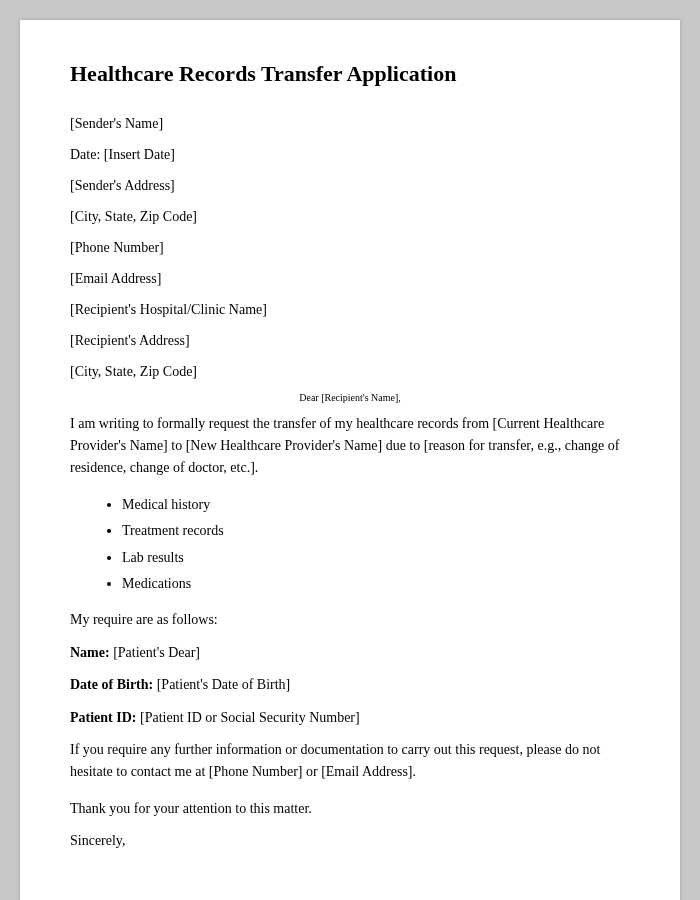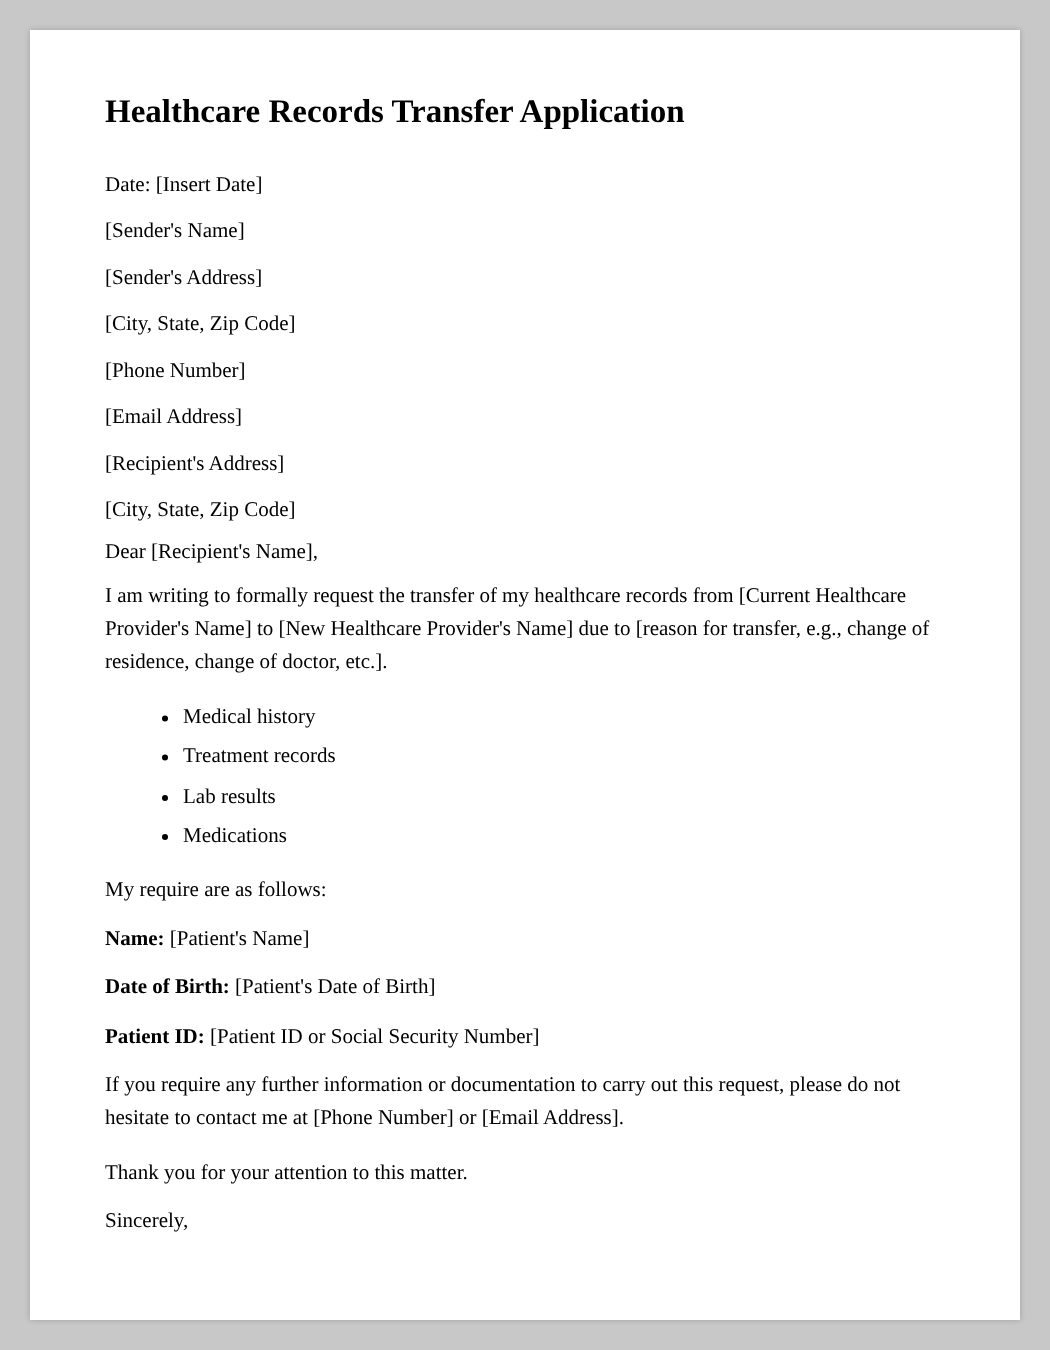--- a/index.html
+++ b/index.html
@@ -38,23 +38,24 @@
       margin-bottom: 0;
     }
 
     .address-line {
       font-size: 14px;
       margin-bottom: 10px;
       line-height: 1.5;
     }
 
     .salutation {
-      font-size: 14px;
+      font-size: 10px;
       margin-bottom: 10px;
       margin-top: 4px;
+      text-align: center;
     }
 
     .body-paragraph {
       font-size: 14px;
       margin-bottom: 14px;
       line-height: 1.6;
     }
 
     .list-intro {
       font-size: 14px;
@@ -96,45 +97,46 @@
     }
   </style>
 </head>
 <body>
 
 <div class="page-container">
 
   <h1 class="page-title">Healthcare Records Transfer Application</h1>
 
   <div class="address-block">
+    <p class="address-line">[Sender's Name]</p>
     <p class="address-line">Date: [Insert Date]</p>
-    <p class="address-line">[Sender's Name]</p>
     <p class="address-line">[Sender's Address]</p>
     <p class="address-line">[City, State, Zip Code]</p>
     <p class="address-line">[Phone Number]</p>
     <p class="address-line">[Email Address]</p>
+    <p class="address-line">[Recipient's Hospital/Clinic Name]</p>
     <p class="address-line">[Recipient's Address]</p>
     <p class="address-line">[City, State, Zip Code]</p>
   </div>
 
   <p class="salutation">Dear [Recipient's Name],</p>
 
   <p class="body-paragraph">I am writing to formally request the transfer of my healthcare records from [Current Healthcare Provider's Name] to [New Healthcare Provider's Name] due to [reason for transfer, e.g., change of residence, change of doctor, etc.].</p>
 
 
   <ul class="records-list">
     <li>Medical history</li>
     <li>Treatment records</li>
     <li>Lab results</li>
     <li>Medications</li>
   </ul>
 
   <p class="details-label">My require are as follows:</p>
 
-  <p class="detail-line"><strong>Name: </strong><span>[Patient's Name]</span></p>
+  <p class="detail-line"><strong>Name: </strong><span>[Patient's Dear]</span></p>
 
   <p class="detail-line"><strong>Date of Birth: </strong><span>[Patient's Date of Birth]</span></p>
 
   <p class="detail-line"><strong>Patient ID: </strong><span>[Patient ID or Social Security Number]</span></p>
 
   <p class="body-paragraph">If you require any further information or documentation to carry out this request, please do not hesitate to contact me at [Phone Number] or [Email Address].</p>
 
   <p class="sign-off">Thank you for your attention to this matter.</p>
 
   <p class="sign-off">Sincerely,</p>

